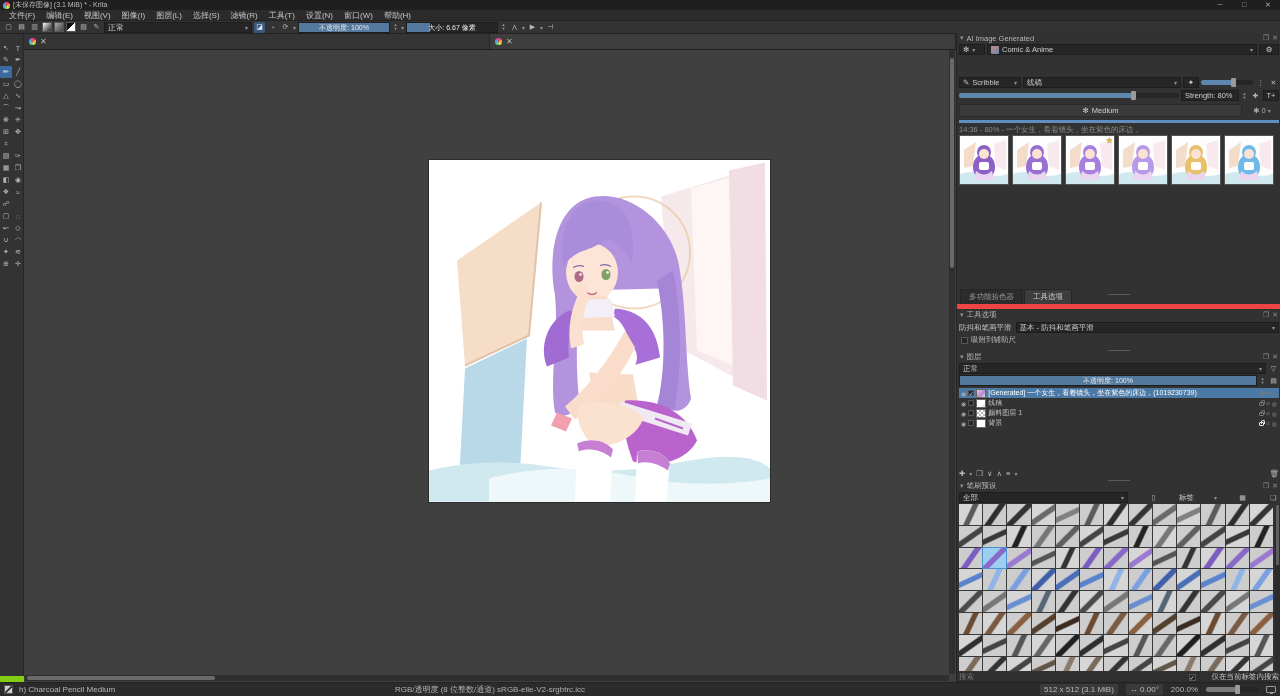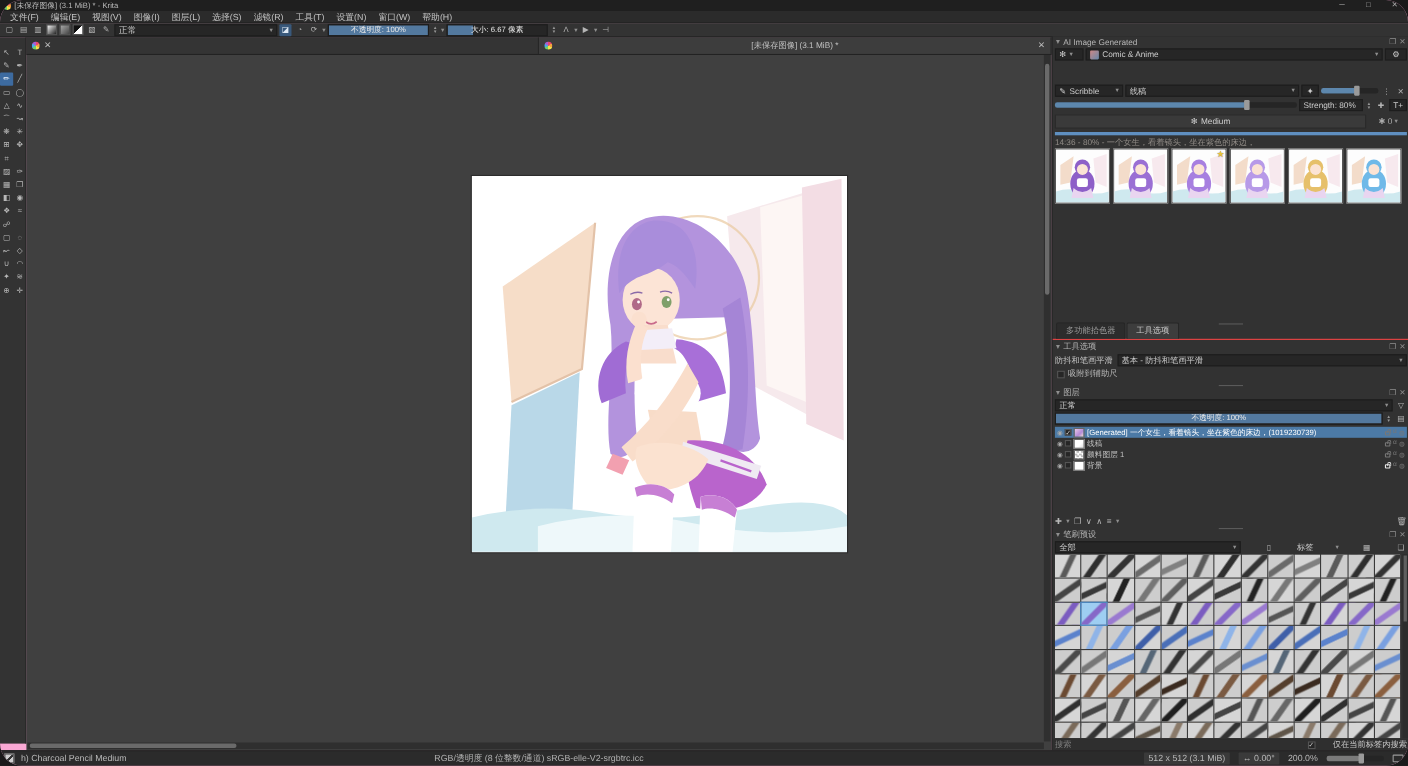--- a/index.html
+++ b/index.html
@@ -1,19 +1,19 @@
 <!DOCTYPE html>
 <html><head>
 <meta charset="utf-8">
 <style>
   * { margin:0; padding:0; box-sizing:border-box; }
   html,body { background:#1a1a1a; }
   #app{ position:relative; width:1280px; height:696px; overflow:hidden;
         font-family:"Liberation Sans","DejaVu Sans",sans-serif; font-size:8px; color:#c8c8c8;
-        background:#f9a8d4;border-radius:20px; }
+        background:#84cc16; }
   .abs{ position:absolute; }
 
   
   #titlebar{ left:0; top:0; width:1280px; height:10px; background:#1f1f1f; display:flex; align-items:center; padding-left:3px; gap:3px; font-size:7px; color:#bbb; }
   .kicon{ width:7px; height:7px; border-radius:50%;
           background:conic-gradient(#e8486f 0 60deg,#f5a23c 0 120deg,#f3e34a 0 180deg,#6fcf6a 0 240deg,#4aa8e8 0 300deg,#a85fd0 0 360deg); flex:0 0 auto;}
   #win-controls{ margin-left:auto; display:flex; height:10px; }
   #win-controls span{ width:24px; text-align:center; font-size:7px; line-height:10px; color:#aaa; }
   #menubar{ left:0; top:10px; width:1280px; height:11px; background:#2b2b2b; display:flex; align-items:center; padding-left:4px; gap:1px; border-bottom:1px solid #242424;}
   .menu-item{ padding:0 5px; line-height:11px; color:#c4c4c4; }
@@ -71,21 +71,21 @@
   .hslider .hd{ position:absolute; top:-2px; width:5px; height:9px; background:#9a9a9a; border-radius:1px;}
   #ai-refine{ left:2px; top:71px; width:283px; height:13px; background:#3a3a3a; border:1px solid #2a2a2a; display:flex; align-items:center; justify-content:center; gap:3px; color:#cfcfcf;}
   #ai-queue{ left:288px; top:71px; width:34px; height:13px; display:flex; align-items:center; justify-content:center; gap:2px; color:#aaa;}
   #ai-progress{ left:2px; top:87px; width:320px; height:3px; background:#5f8fc0; }
   #ai-history{ left:2px; top:92px; width:320px; height:9px; color:#8f8a85; white-space:nowrap; overflow:hidden;}
   #ai-thumbs{ left:2px; top:102px; width:320px; height:50px; display:flex; gap:3px; }
   .gthumb{ position:relative; width:50px; height:50px; background:#fff; border:1px solid #555; }
   .gthumb svg{ display:block; width:100%; height:100%; }
   .gthumb .star{ position:absolute; top:0px; right:1px; color:#e8c33c; font-size:8px; text-shadow:0 0 1px #555;}
 
-  #docker-tabs{ left:0; top:263px; width:324px; height:13px; display:flex; align-items:flex-end; padding-left:3px; gap:1px; border-bottom:1px solid #ef4444;}
+  #docker-tabs{ left:0; top:263px; width:324px; height:13px; display:flex; align-items:flex-end; padding-left:3px; gap:1px; border-bottom:5px solid #ef4444;}
   .dtab{ padding:2px 8px; background:#2c2c2c; color:#9a9a9a; border:1px solid #262626; border-bottom:none; border-radius:2px 2px 0 0;}
   .dtab.active{ background:#3d3d3d; color:#ccc; }
 
   #to-smooth{ left:2px; top:289px; width:320px; height:11px; display:flex; align-items:center; gap:4px;}
   #to-check{ left:4px; top:302px; width:320px; height:10px; display:flex; align-items:center; gap:3px; color:#b5b5b5;}
   .cbox{ width:7px; height:7px; background:#262626; border:1px solid #555; display:flex; align-items:center; justify-content:center; font-size:6px; color:#ddd;}
 
   #ly-blend{ left:2px; top:330px; width:320px; height:11px; display:flex; gap:2px; }
   #ly-opacity{ left:2px; top:342px; width:320px; height:11px; display:flex; gap:2px;}
   #ly-rows{ left:2px; top:355px; width:320px; }
@@ -190,21 +190,20 @@
     <span class="tbtn">⊣</span>
   </div>
 
   <div id="tabbar" class="abs">
     <div class="doctab inactive">
       <span class="kicon"></span>
       <span class="x">✕</span>
     </div>
     <div class="doctab active">
       <span class="kicon"></span>
-      <span class="t">[未保存图像] (3.1 MiB) *</span>
       <span class="x">✕</span>
     </div>
   </div>
 
   <div id="toolbox" class="abs">
       <div class="tool">↖</div>
       <div class="tool">T</div>
       <div class="tool">✎</div>
       <div class="tool">✒</div>
       <div class="tool sel">✏</div>

